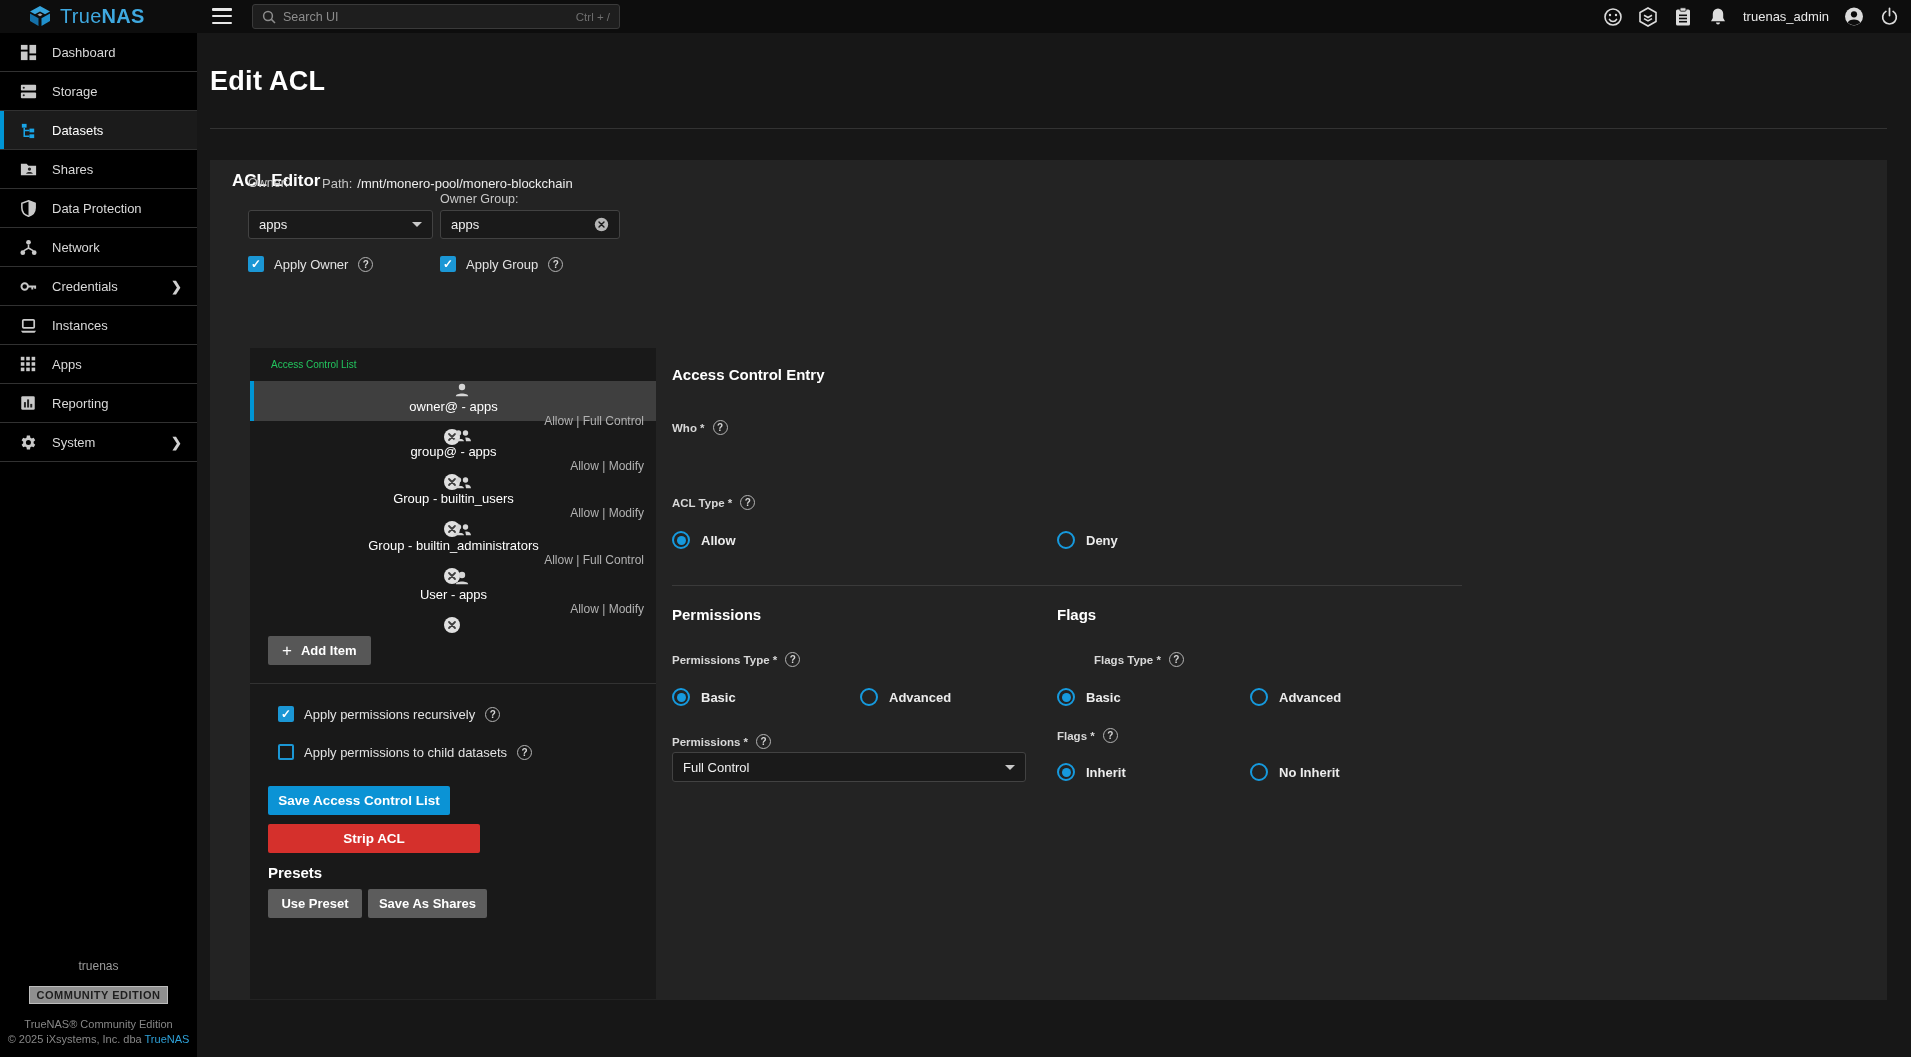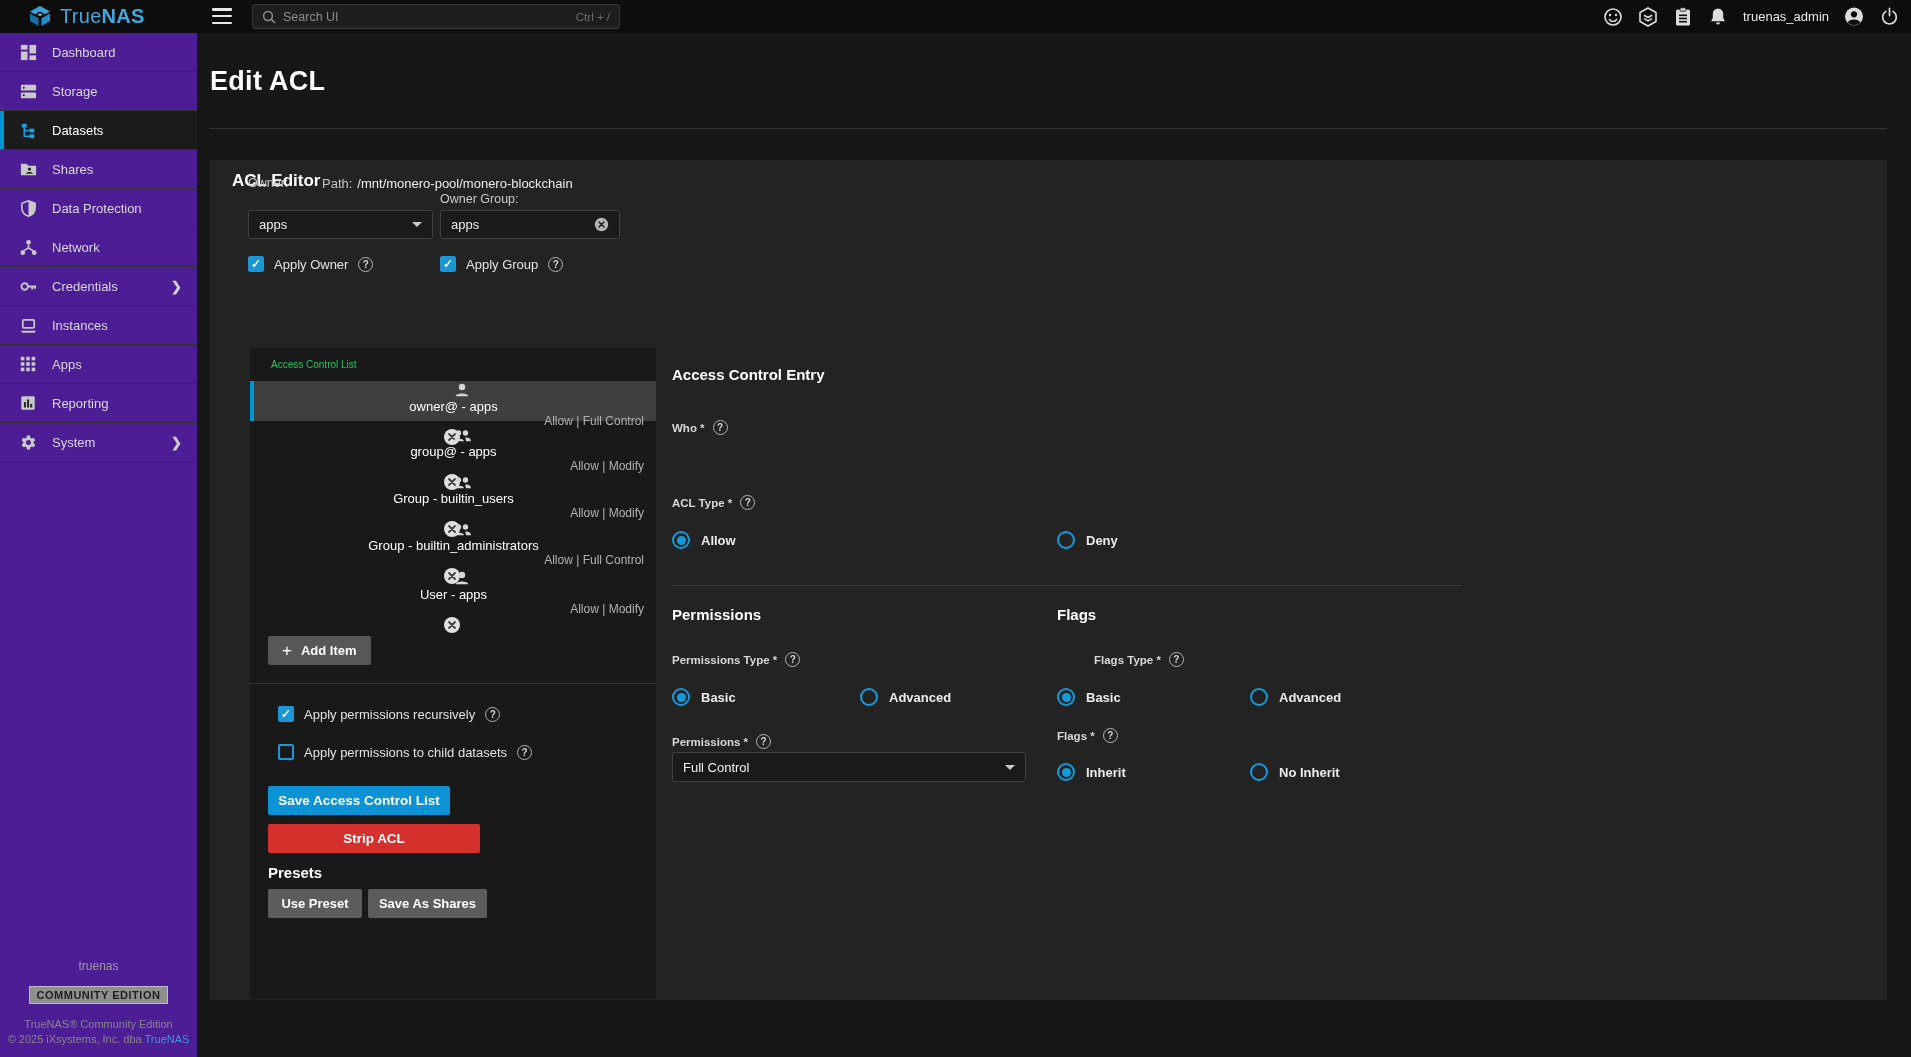--- a/index.html
+++ b/index.html
@@ -17,21 +17,21 @@
   .search-box { position:absolute; left:252px; top:4px; width:368px; height:25px; background:#1e1e1e;
                 border:1px solid #3a3a3a; border-radius:3px; display:flex; align-items:center; padding:0 9px; gap:7px; }
   .search-box input { flex:1; background:transparent; border:none; outline:none; color:#bdbdbd; font-size:12.5px; }
   .search-box input::placeholder { color:#8d8d8d; }
   .search-shortcut { color:#6f6f6f; font-size:11.5px; white-space:nowrap; }
   .header-right { position:absolute; right:12px; top:0; height:33px; display:flex; align-items:center; gap:15px; }
   .h-icon { width:20px; height:20px; display:flex; align-items:center; justify-content:center; cursor:pointer; }
   .username { font-size:13px; color:#e8e8e8; }
 
   
-  .sidebar { position:absolute; top:33px; left:0; bottom:0; width:197px; background:#4c1d95; }
+  .sidebar { position:absolute; top:33px; left:0; bottom:0; width:197px; background:#000000; }
   .nav-item { position:relative; height:39px; display:flex; align-items:center; border-bottom:1px solid #313131; cursor:pointer; }
   .nav-icon { width:20px; height:20px; margin-left:18px; display:flex; align-items:center; justify-content:center; }
   .nav-label { margin-left:14px; font-size:13px; color:#d9d9d9; }
   .nav-chevron { position:absolute; right:15px; color:#cfcfcf; font-size:13px; font-weight:700; }
   .nav-item.active { background:#1b1b1b; }
   .nav-item.active::before { content:""; position:absolute; left:0; top:0; bottom:0; width:4px; background:#0095d5; }
   .nav-item.active .nav-label { color:#fff; }
   .sidebar-footer { position:absolute; bottom:12px; left:0; width:100%; text-align:center; }
   .hostname { font-size:12px; color:#9b9b9b; }
   .edition-badge { display:inline-block; margin-top:13px; background:#8f8f8f; color:#1e1e1e;

